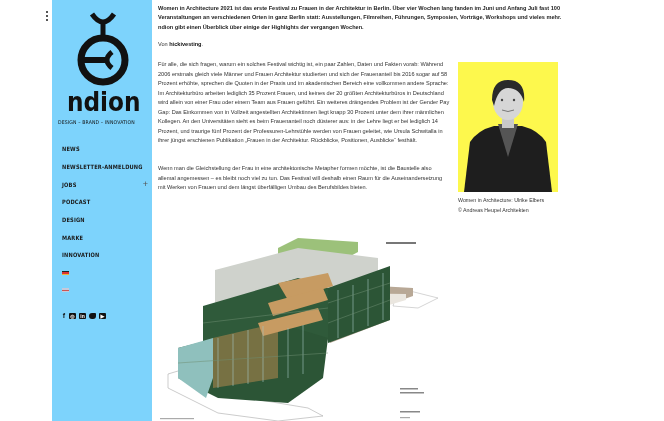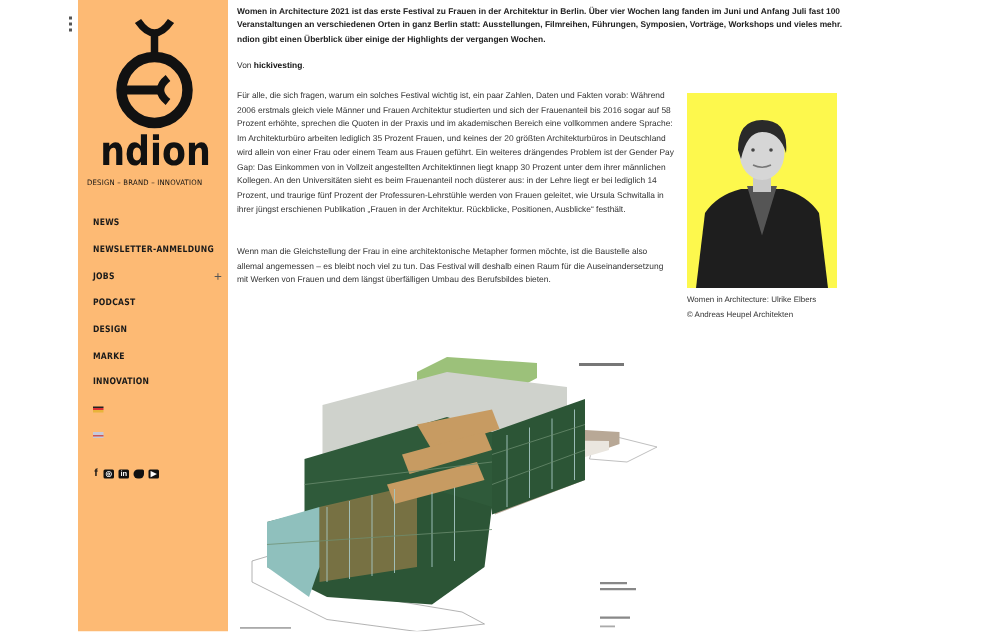--- a/index.html
+++ b/index.html
@@ -2,21 +2,21 @@
 <html><head>
 <meta charset="utf-8">
 <style>
   * { box-sizing: border-box; margin: 0; padding: 0; }
   html, body { width: 664px; height: 421px; overflow: hidden; background: #ffffff; }
   body { font-family: "Liberation Sans", sans-serif; color: #222; position: relative; }
 
   .kebab { position: absolute; left: 46px; top: 11px; width: 4px; display: flex; flex-direction: column; gap: 2px; cursor: pointer; }
   .kebab span { display: block; width: 2px; height: 2px; background: #555; }
 
-  .sidebar { position: absolute; left: 52px; top: 0; width: 100px; height: 421px; background: #fdba74; }
+  .sidebar { position: absolute; left: 52px; top: 0; width: 100px; height: 421px; background: #7dd3fc; }
   .logo { position: absolute; left: 20px; top: 12px; width: 62px; height: 90px; }
   .logo-word { position: absolute; left: 9px; top: 88px; width: 84px; text-align: center; font-family: "DejaVu Sans", sans-serif; font-weight: bold; font-size: 27px; letter-spacing: 0px; color: #111; line-height: 27px; transform: scaleX(0.86); transform-origin: center; }
   .logo-tag { position: absolute; left: 6px; top: 119px; width: 94px; font-family: "DejaVu Sans", sans-serif; font-size: 5px; letter-spacing: 0.15px; color: #111; white-space: nowrap; transform: scaleX(0.92); transform-origin: left; }
 
   .nav { position: absolute; left: 10px; top: 140px; width: 86px; list-style: none; }
   .nav li { height: 17.7px; display: flex; align-items: center; justify-content: space-between; cursor: pointer; }
   .nav .nav-label { font-family: "DejaVu Sans", sans-serif; font-weight: bold; font-size: 6px; letter-spacing: 0.2px; color: #1a1a1a; white-space: nowrap; transform: scaleX(0.85); transform-origin: left; }
   .nav .plus { font-size: 9px; color: #555; line-height: 1; }
   .flag { width: 7px; height: 4px; display: inline-block; }
   .flag-de { background: linear-gradient(#222 0 33%, #d33 33% 66%, #e9b43a 66%); }

